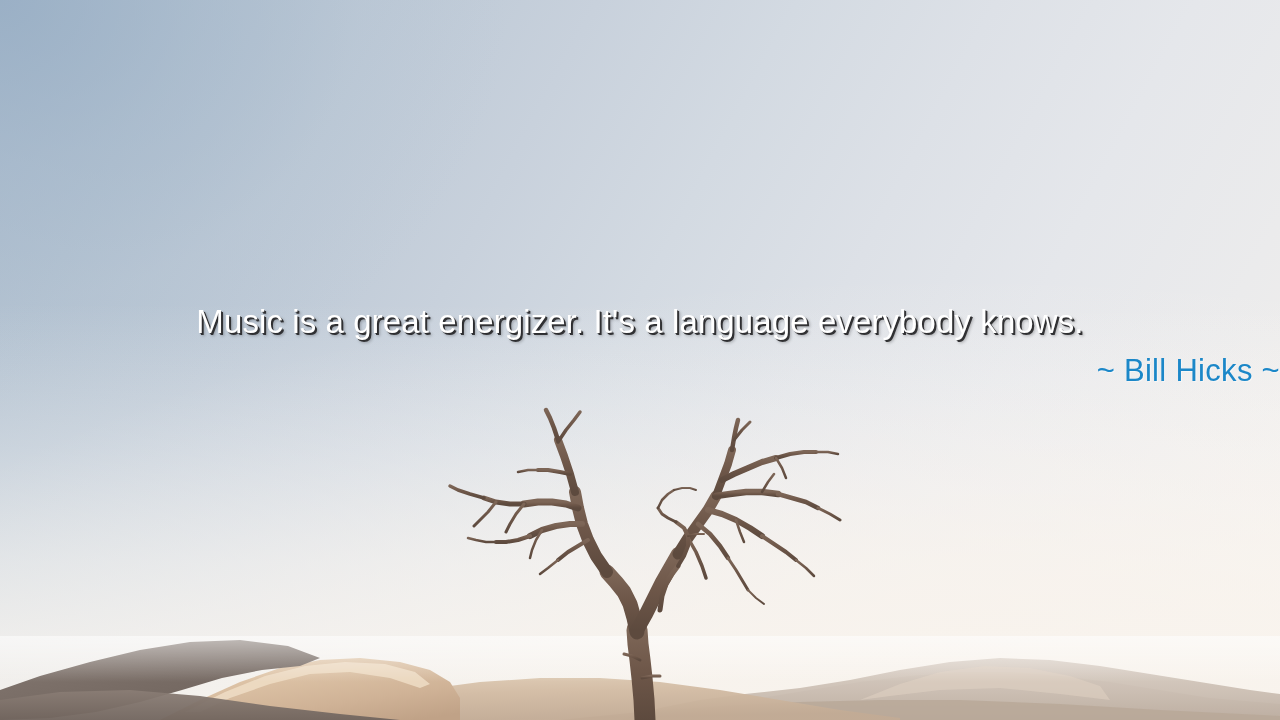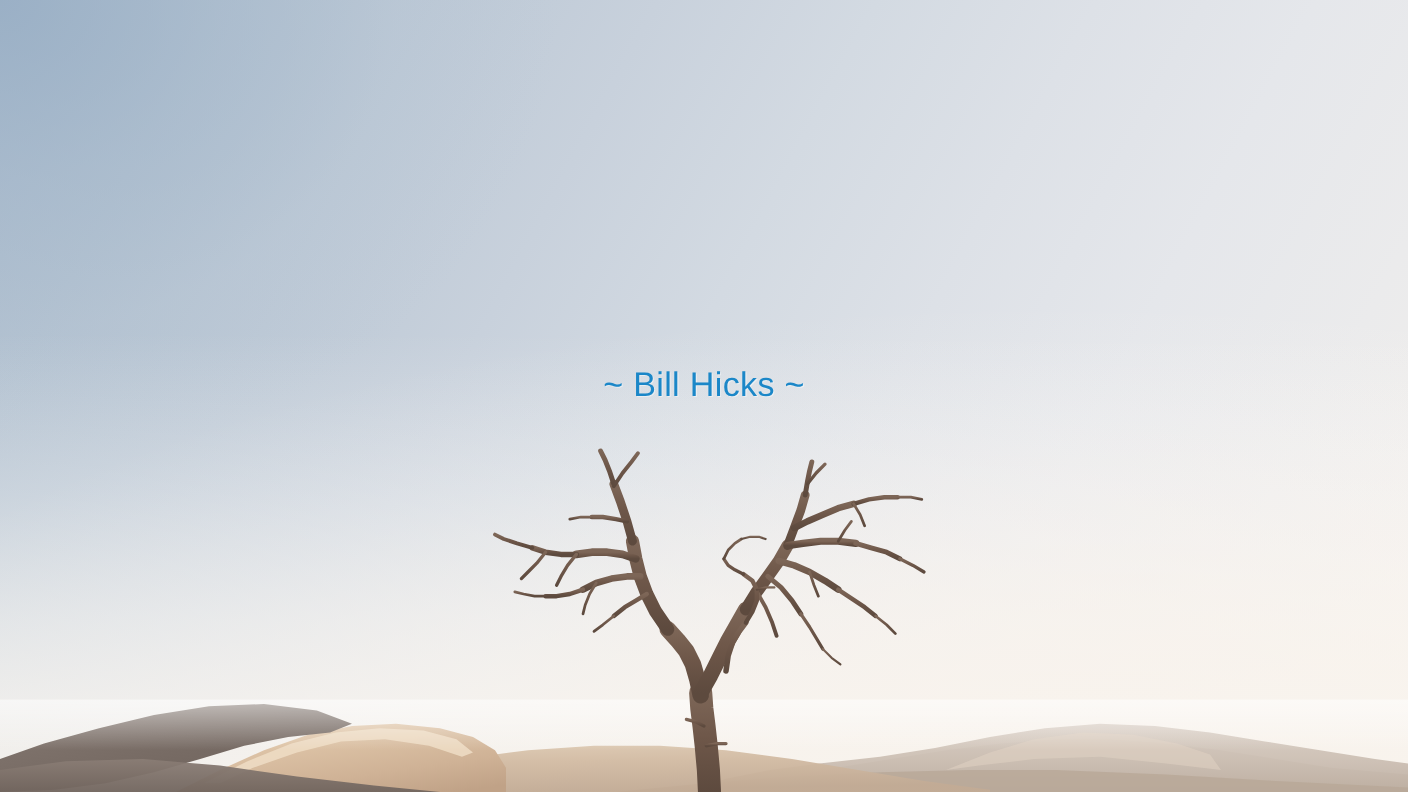--- a/index.html
+++ b/index.html
@@ -96,29 +96,30 @@
     color: #ffffff;
     letter-spacing: 0.1px;
     white-space: nowrap;
     text-shadow:
        2px 2px 0 rgba(40,40,42,0.92),
        1px 1px 0 rgba(40,40,42,0.55),
        3px 3px 3px rgba(30,30,32,0.30);
   }
   .author-text {
     display: block;
-    margin-top: 31px;
+    margin-top: 8px;
     font-family: "Liberation Sans", sans-serif;
     font-size: 31px;
     font-weight: 400;
     line-height: 38px;
     color: #1b87c8;
     letter-spacing: 0.3px;
     white-space: nowrap;
     text-shadow: 1px 1px 0 rgba(255,255,255,0.45);
+    text-align: right;
   }
 </style>
 </head>
 <body>
 
 <div id="scene">
 
   <div class="sky-base"></div>
   <div class="sky-warm"></div>
   <div class="sky-corner-blue"></div>
@@ -270,16 +271,17 @@
       <path d="M658,508 L662,500 L668,494 L674,490" stroke-width="2.5"></path>
       <path d="M674,490 L682,488 L690,488 L696,490" stroke-width="2"></path>
       <path d="M688,536 L696,534 L704,534" stroke-width="2"></path>
 
       <path d="M640,660 L632,656 L624,654" stroke-width="3"></path>
       <path d="M642,678 L652,676 L660,676" stroke-width="3"></path>
     </g>
   </svg>
 
   <div class="quote-block">
+    <span class="quote-text">Music is a great energizer. It's a language everybody knows.</span>
     <span class="author-text">~ Bill Hicks ~</span>
   </div>
 
 </div>
 
 </body></html>

